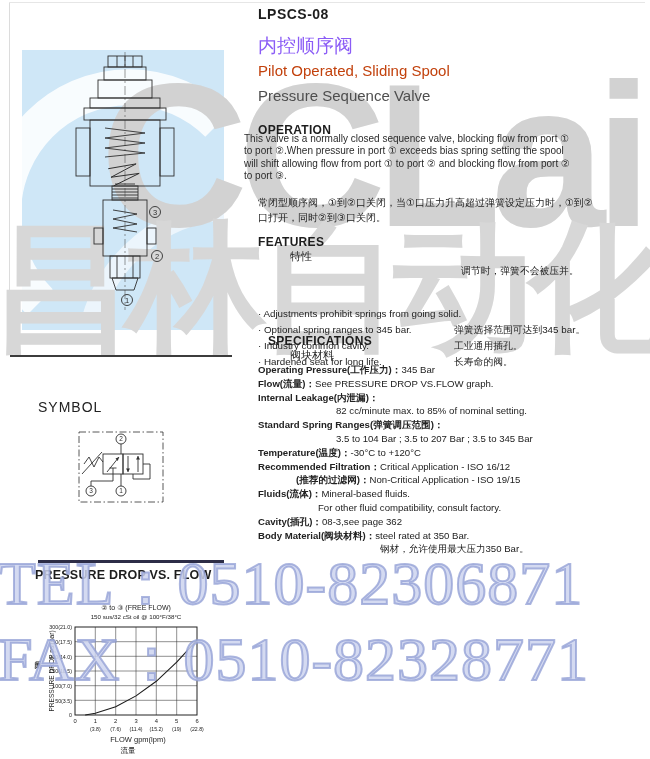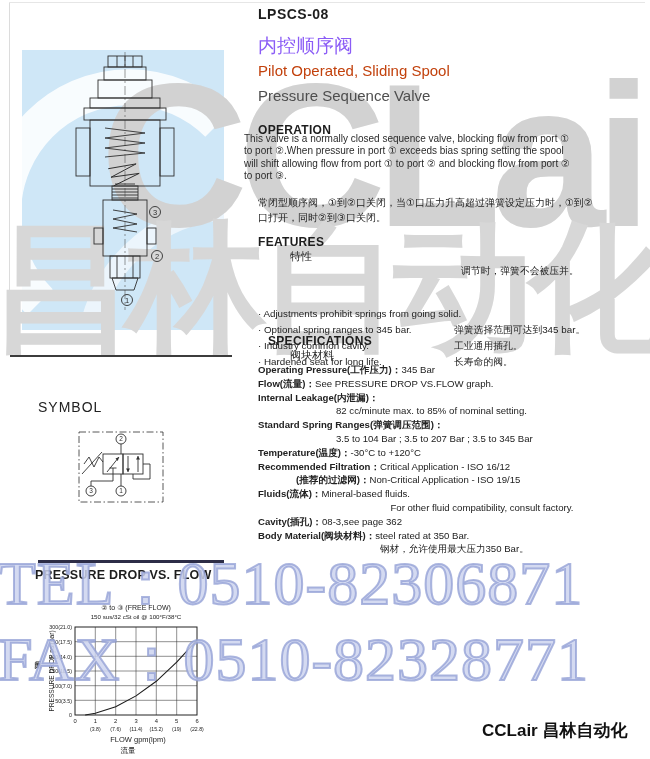--- a/index.html
+++ b/index.html
@@ -35,21 +35,21 @@
   .op-en{left:244px;top:133px;width:334px;font-size:10px;line-height:12.3px;color:#2b2b2b;}
   .op-cn{left:258px;top:195px;width:336px;font-size:10px;line-height:15px;color:#222;}
   .feats{left:258px;top:263px;width:388px;font-size:9.8px;line-height:16px;color:#222;}
   .feat-row{display:flex;}
   .feat-row .fen{flex:none;width:196px;}
   .feat-row.run .fen{width:auto;margin-top:43px;}
   .specs{left:258px;top:363px;width:388px;font-size:9.6px;line-height:13.8px;color:#222;}
   .sl .b{font-weight:bold;}
   .sl.i1{padding-left:78px;}
   .sl.i2{padding-left:38px;}
-  .sl.i3{padding-left:60px;text-align:center;}
+  .sl.i3{padding-left:60px;}
   .sl.i4{padding-left:122px;}
   .symbol-h{left:38px;top:366px;font-size:14px;letter-spacing:1px;color:#222;margin-top:33px;}
   .rule1{left:10px;top:355px;width:222px;height:2px;background:#3c3c3c;}
   .rule2{left:38px;top:560px;width:186px;height:3px;background:#2d2d47;}
   .pd-h{left:35px;top:568px;font-size:12.5px;font-weight:bold;letter-spacing:0.2px;}
   .footer{left:482px;top:719px;font-size:17px;font-weight:bold;z-index:6;color:#111;}
   svg text{font-family:"Liberation Sans","DejaVu Sans",sans-serif;}
 </style>
 </head>
 <body>
@@ -255,15 +255,14 @@
     </g>
 
     <text x="38" y="77" font-size="6.6" text-anchor="middle" fill="#222" transform="rotate(-90 38 77)">PRESSURE DROP psi(bar)</text>
     <text x="22" y="62" font-size="7" fill="#222" style="writing-mode:vertical-rl;">压力降</text>
     <text x="122" y="148" font-size="7.5" text-anchor="middle" fill="#222">FLOW gpm(lpm)</text>
     <text x="112" y="159" font-size="7.5" text-anchor="middle" fill="#222">流量</text>
 
     <polyline fill="none" stroke="#1c1c1c" stroke-width="1.1" points="69.2,121.0 79.3,119.2 99.7,112.8 120.0,101.9 140.3,87.3 160.7,68.2 181.0,46.2"></polyline>
   </svg>
 
-  <div class="z footer">CCLair 昌林自动化</div>
 
 </div>
 
 </body></html>

